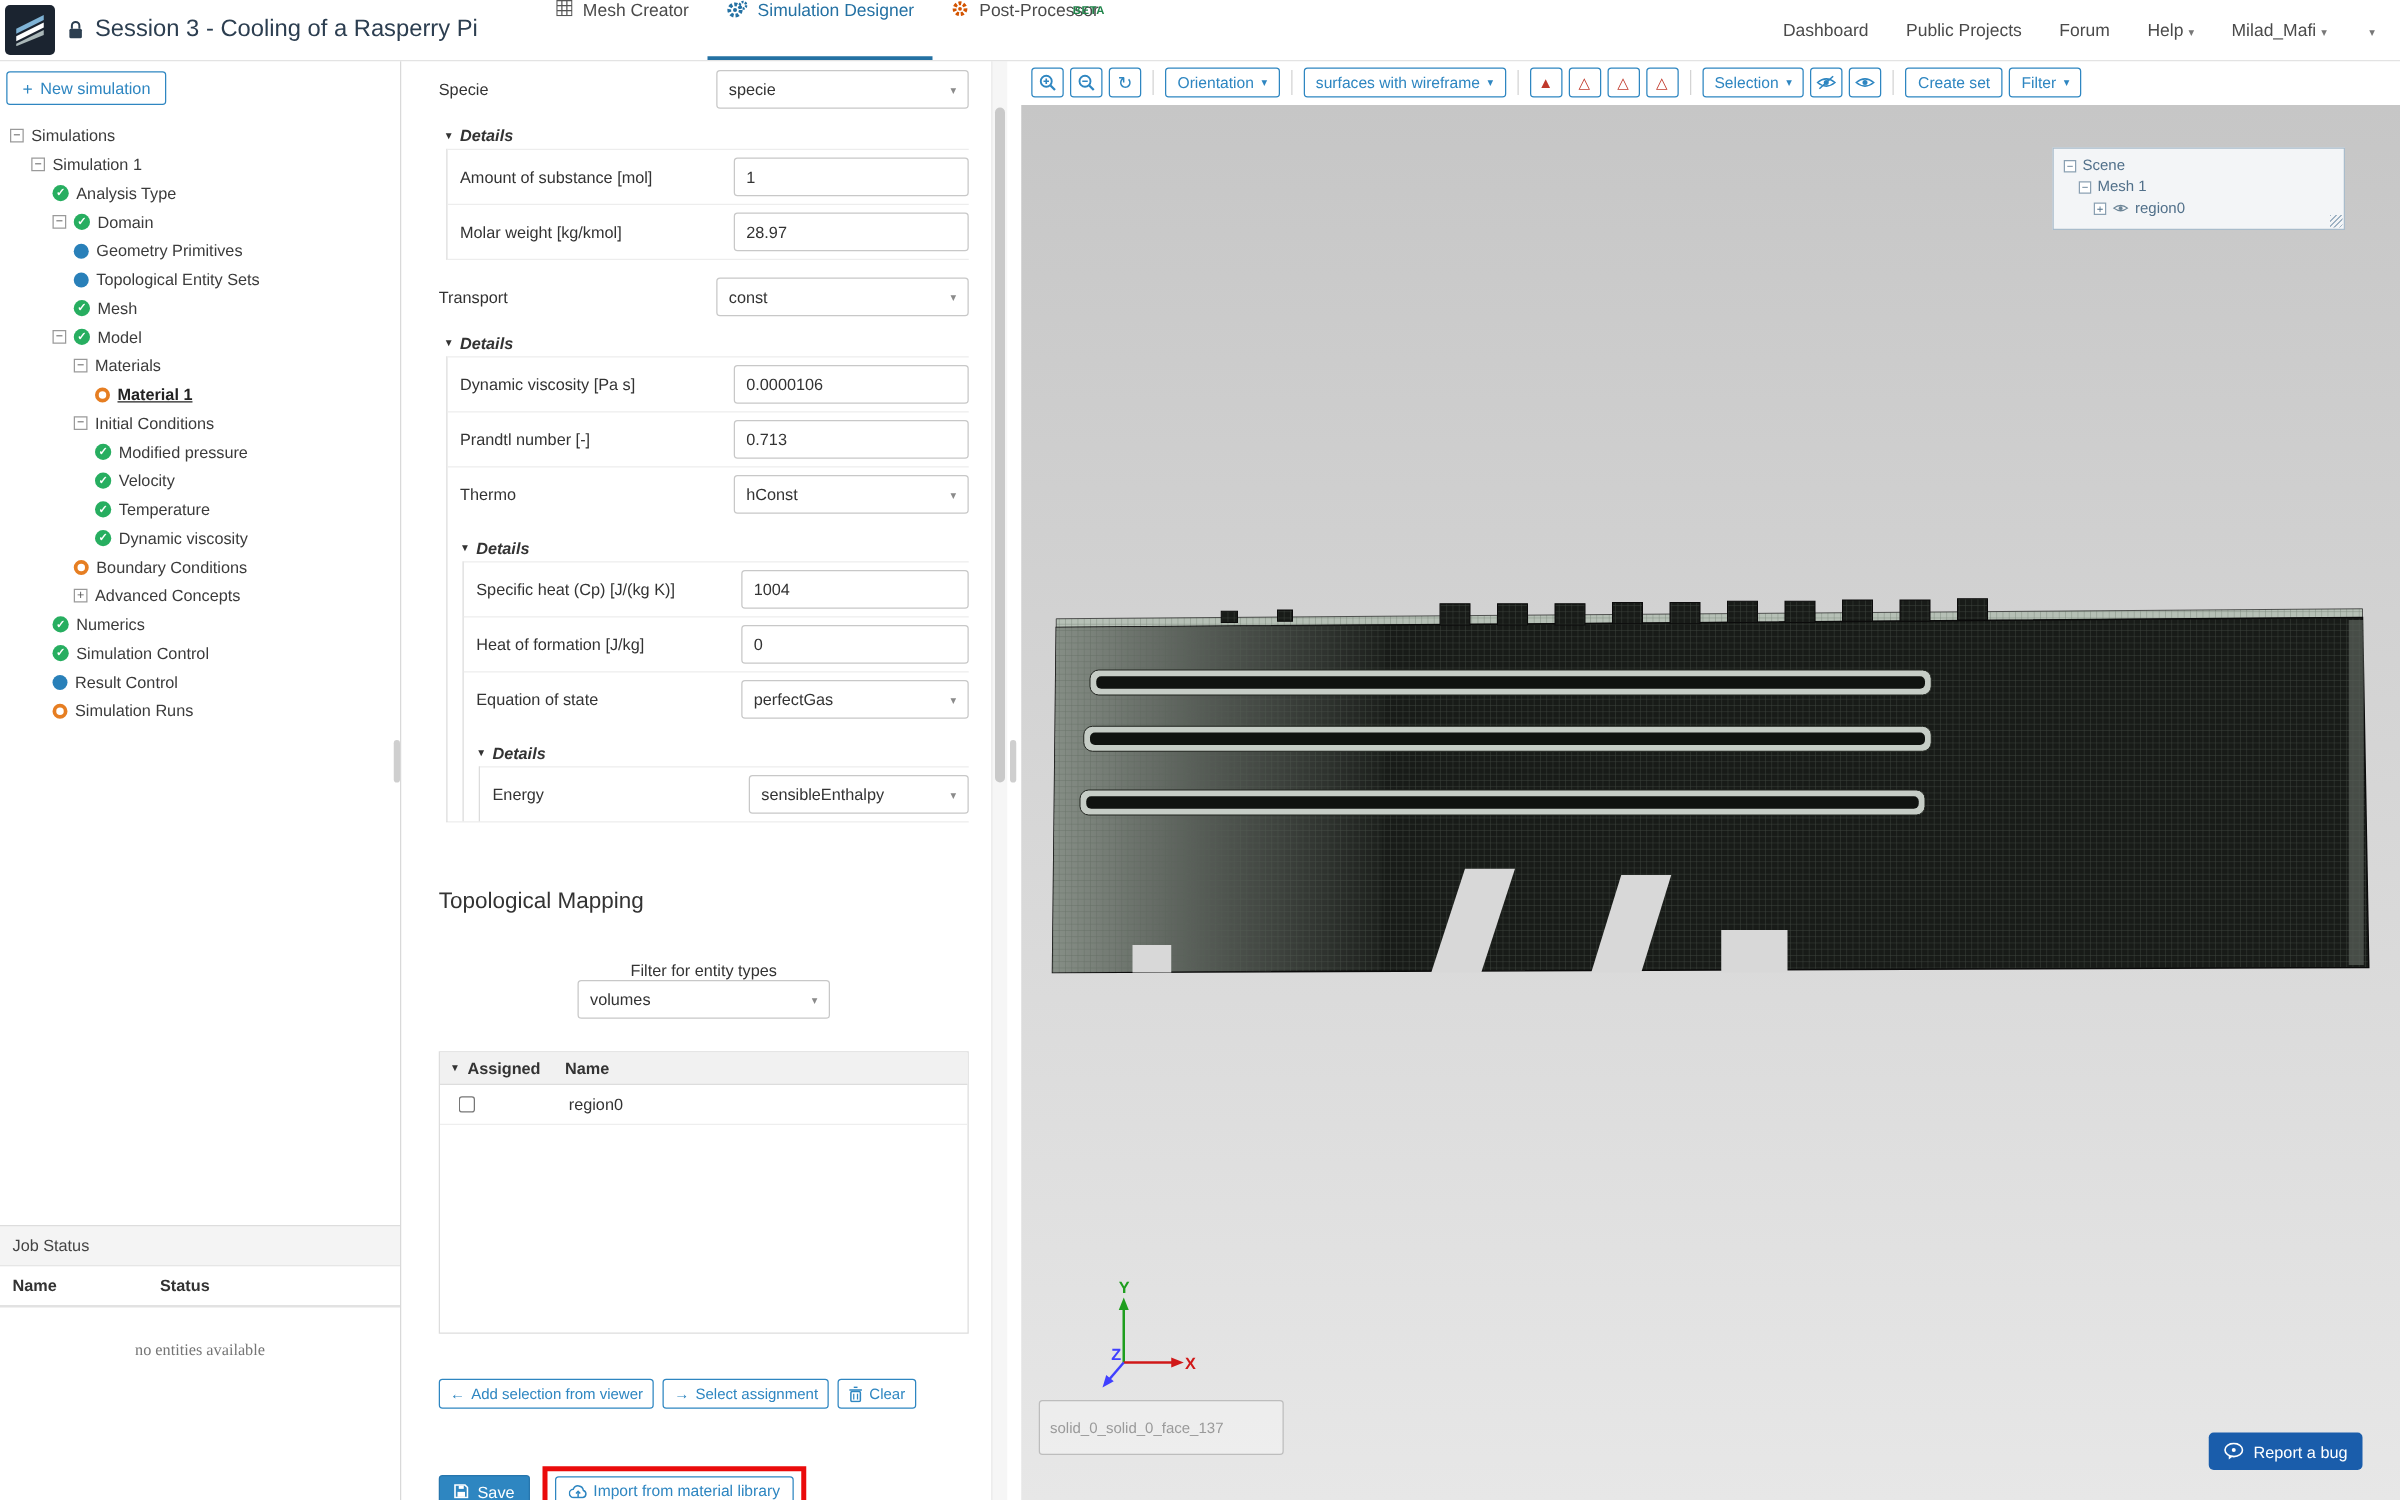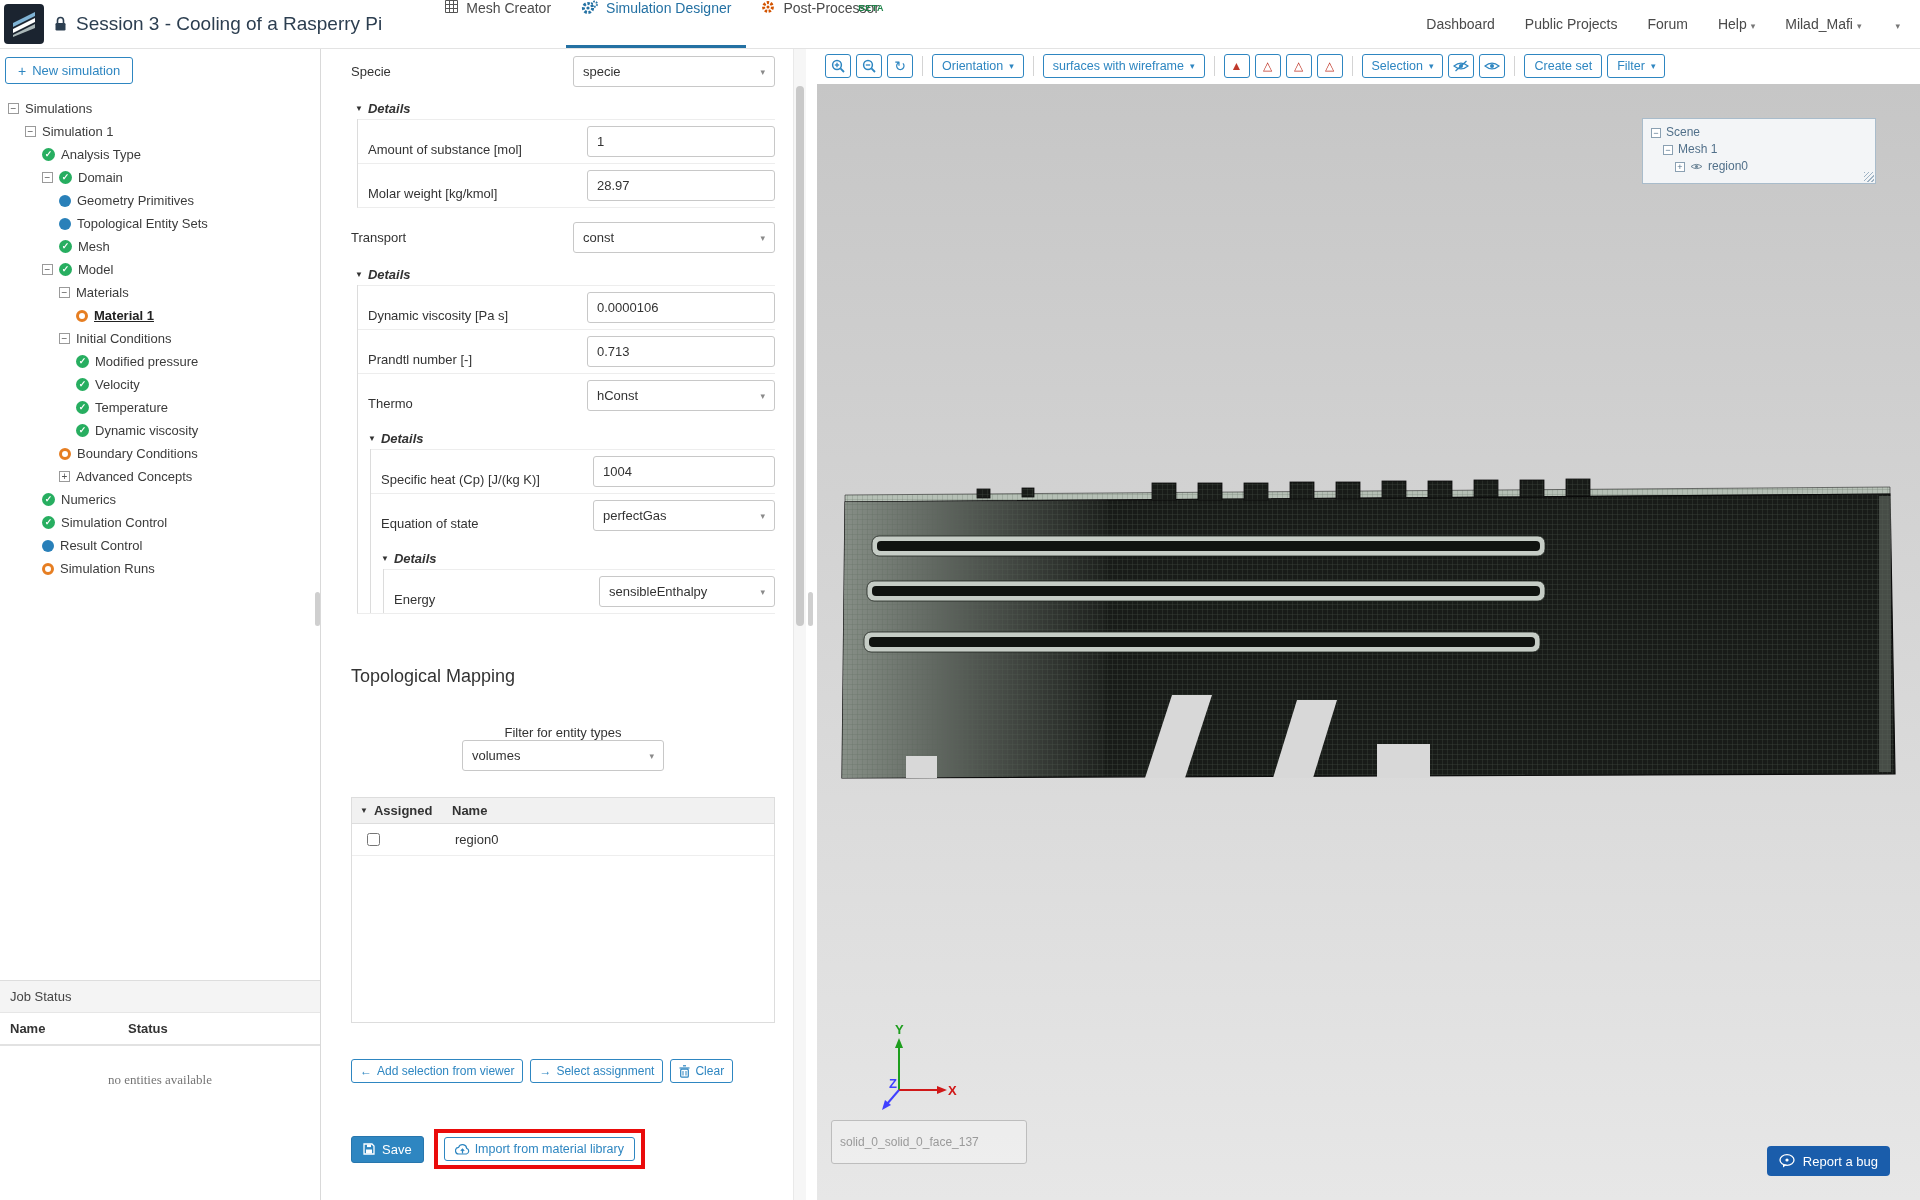--- a/index.html
+++ b/index.html
@@ -46,21 +46,21 @@
   .cw{flex:none;}
   .d0{width:202px;}.d1{width:188px;}.d2{width:182px;}.d3{width:176px;}
   .sel-ctl{display:flex;align-items:center;justify-content:space-between;border:1px solid #c8c8c8;border-radius:3px;background:#fff;padding:0 9px;font-size:13px;color:#333;height:31px;box-sizing:border-box;cursor:pointer;}
   .dd{font-size:9px;color:#8a8a8a;}
   .in-ctl{border:1px solid #c8c8c8;border-radius:3px;padding:0 9px;font-size:13px;color:#333;width:100%;height:31px;box-sizing:border-box;font-family:inherit;}
   .dhdr{margin:14px 0 3px 4px;font-size:13px;font-style:italic;font-weight:bold;color:#333;display:flex;align-items:center;gap:5px;cursor:pointer;}
   .dcaret{font-size:8px;color:#333;}
   .grp{border-left:1px solid #dcdcdc;border-bottom:1px solid #ededed;margin-left:6px;}
   .grp .grp{margin-left:12px;border-bottom:none;}
   .grp .dhdr{margin-left:10px;}
-  .frow{display:flex;align-items:flex-end;justify-content:space-between;padding:6px 0 6px 10px;border-top:1px solid #ededed;}
+  .frow{display:flex;align-items:center;justify-content:space-between;padding:6px 0 6px 10px;border-top:1px solid #ededed;}
   .mt26{margin-top:14px;}
   .tm-title{margin-top:52px;font-size:18px;color:#333;font-weight:400;}
   .frow2{margin-top:38px;display:flex;align-items:center;flex-direction:column;}
   .atable{margin-top:26px;border:1px solid #ddd;background:#fff;}
   .at-h{display:flex;align-items:center;background:#f1f1f1;border-bottom:1px solid #ddd;padding:5px 8px;font-size:13px;font-weight:bold;color:#333;}
   .at-col1{width:92px;display:flex;align-items:center;gap:6px;}
   .at-r{display:flex;align-items:center;padding:6px 8px;border-bottom:1px solid #eee;font-size:13px;color:#333;}
   .at-r .at-col1{padding-left:3px;}
   .at-empty{height:166px;}
   .act-row{margin-top:36px;display:flex;gap:7px;}
@@ -319,20 +319,24 @@
         <div class="dhdr">
             <span class="dcaret">▼</span>
             <span>Details</span>
           </div>
         <div class="grp">
           <div class="frow">
             <span class="flab">Specific heat (Cp) [J/(kg K)]</span>
             <div class="cw d2"><input class="in-ctl" value="1004" style=""></div>
           </div>
           <div class="frow">
+            <span class="flab">Heat of formation [J/kg]</span>
+            <div class="cw d2"><input class="in-ctl" value="0" style=""></div>
+          </div>
+          <div class="frow">
             <span class="flab">Equation of state</span>
             <div class="cw d2">
                 <div class="sel-ctl">
                   <span>perfectGas</span>
                   <span class="dd">▾</span>
                 </div>
               </div>
           </div>
 
           <div class="dhdr">

